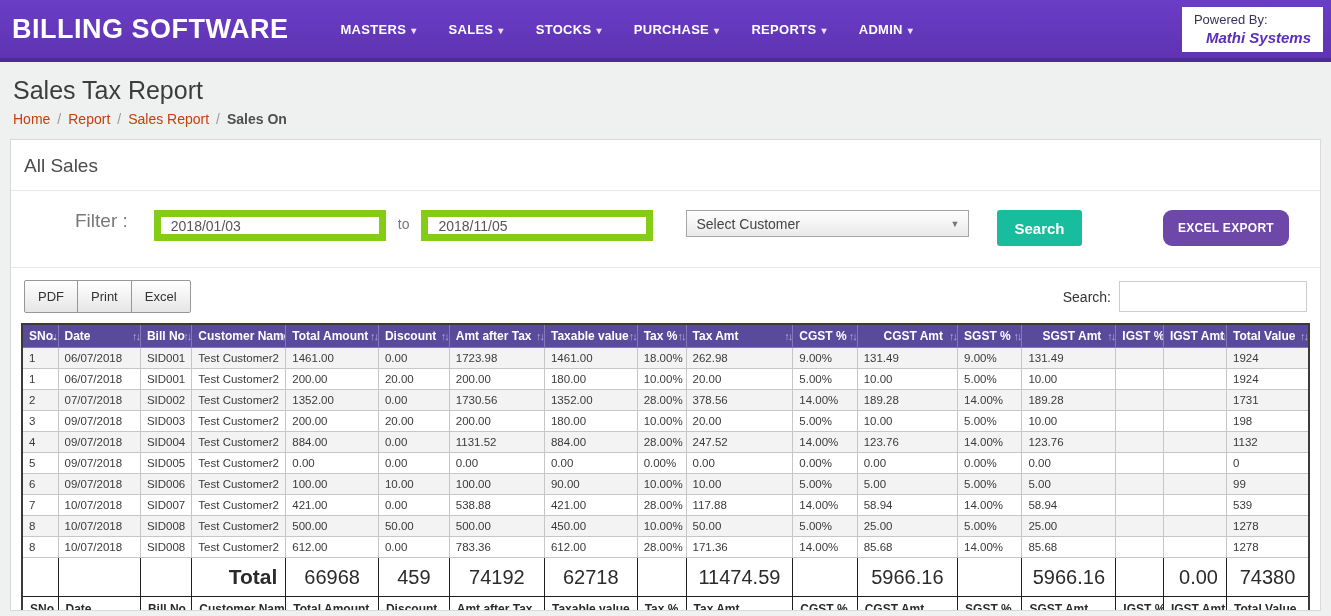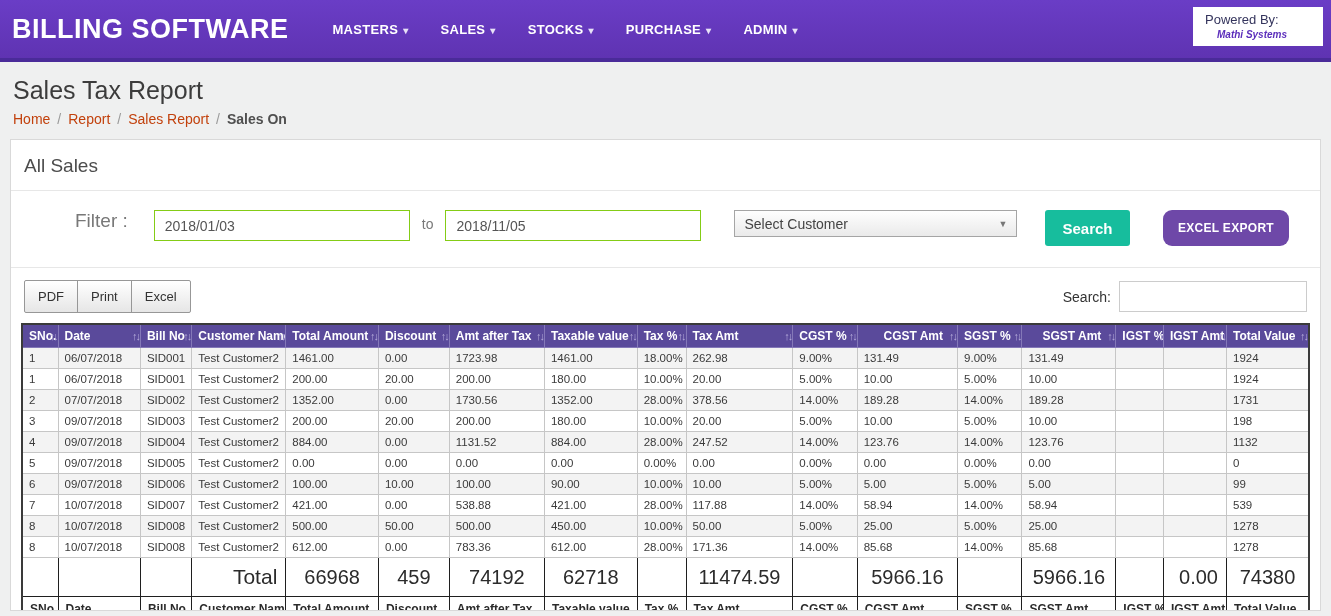--- a/index.html
+++ b/index.html
@@ -5,48 +5,48 @@
   * { box-sizing: border-box; margin: 0; padding: 0; }
   html,body { width: 1331px; height: 616px; overflow: hidden; }
   body { font-family: "Liberation Sans", sans-serif; background: #eff0f0; }
   .page { width: 1331px; height: 616px; overflow: hidden; }
 
   
   .navbar { height: 62px; background: linear-gradient(180deg,#6a3dc6,#5f33b2);
             border-bottom: 4px solid #4a2b99; display: flex; align-items: center;
             position: relative; }
   .brand { color: #fff; font-size: 27px; font-weight: bold; letter-spacing: .5px;
-           margin: 0 14px 0 12px; white-space: nowrap; }
+           margin: 0 22px 0 12px; white-space: nowrap; }
   .nav-menus { display: flex; align-items: center; margin-left: 14px; justify-content: space-between; }
   .nav-item { color: #fff; font-size: 13px; font-weight: bold; letter-spacing: .3px;
               padding: 10px 16px; cursor: pointer; white-space: nowrap; }
   .nav-item .caret { font-size: 10px; margin-left: 5px; color: #e8e2f7; }
   .powered { position: absolute; right: 8px; top: 7px; background: #fff;
              border-radius: 0; padding: 5px 12px 6px; min-width: 130px; }
   .powered .l1 { font-size: 13px; color: #34345c; }
-  .powered .l2 { font-size: 10px; color: #5b2dbb; font-style: italic; font-weight: bold;
+  .powered .l2 { font-size: 15px; color: #5b2dbb; font-style: italic; font-weight: bold;
                  margin-left: 12px; margin-top: 2px; }
 
   
   .page-title { font-size: 25px; color: #3c3c3c; margin: 14px 0 6px 13px; }
   .breadcrumb { margin: 0 0 12px 13px; font-size: 14px; color: #6f6f6f; }
   .breadcrumb .crumb { color: #c2410c; cursor: pointer; }
   .breadcrumb .crumb.last { color: #4f4f4f; font-weight: bold; cursor: default; }
   .breadcrumb .sep { color: #9a9a9a; margin: 0 7px; }
 
   
   .panel { margin: 0 10px; background: #fff; border: 1px solid #d9d9d9;
            height: 472px; overflow: hidden; }
   .panel-title { font-size: 19px; color: #4c4c4c; padding: 15px 13px 13px;
                  border-bottom: 1px solid #e7e7e7; }
 
   .filter-row { display: flex; padding: 19px 0 21px 64px;
                 border-bottom: 1px solid #e7e7e7; }
   .filter-label { font-size: 19px; color: #787878; margin-right: 26px; }
-  .date-input { width: 256px; height: 31px; border: 1px solid #84cc16; font-size: 14px;
+  .date-input { width: 232px; height: 31px; border: 7px solid #84cc16; font-size: 14px;
                 color: #555; padding: 0 10px; font-family: "Liberation Sans", sans-serif; }
   .to-label { font-size: 14px; color: #787878; margin: 6px 12px 0; }
   .select-box { width: 283px; height: 27px; margin-left: 33px; border: 1px solid #a5a5a5;
                 background: linear-gradient(180deg,#fefefe,#eaeaea); display: flex;
                 align-items: center; padding-left: 9px; cursor: pointer; }
   .select-box .sel-text { font-size: 14px; color: #444; }
   .select-box .sel-arrow { margin-left: auto; margin-right: 9px; font-size: 9px; color: #777; }
   .btn-search { margin-left: 28px; background: #17bd9d; color: #fff; border: none;
                 font-size: 15px; font-weight: bold; padding: 9px 17px; border-radius: 3px;
                 cursor: pointer; font-family: "Liberation Sans", sans-serif; }
@@ -81,38 +81,39 @@
   .sort-icon { position: absolute; right: 1px; top: 5px; font-size: 11px;
                color: #b4aada; letter-spacing: -2px; }
 
   tbody td { font-size: 11.5px; color: #3a3a3a; padding: 3px 6px; height: 21px;
              border: 1px solid #c6c6c6; white-space: nowrap; overflow: hidden; }
   tbody tr:nth-child(odd) { background: #f3f3f3; }
 
   tr.total-row td { font-size: 20px; color: #2b2b2b; padding: 7px 8px; text-align: center;
                     border: 1px solid #1f1f1f; background: #fff; white-space: nowrap;
                     overflow: hidden; }
-  tr.total-row td:nth-child(4) { text-align: right; font-weight: normal; font-size: 21px; }
+  tr.total-row td:nth-child(4) { text-align: right; font-weight: bold; font-size: 21px; }
   tr.total-row td:nth-child(16) { text-align: right; }
   tr.footer-row th { font-size: 12px; font-weight: bold; color: #2b2b2b; text-align: left;
                      padding: 5px 7px; border: 1px solid #1f1f1f; background: #fff;
                      white-space: nowrap; overflow: hidden; }
 </style>
 </head>
 <body>
 
 <div class="page">
 
   <div class="navbar">
     <div class="brand">BILLING SOFTWARE</div>
     <div class="nav-menus" id="nav-menus">
         <div class="nav-item"><span class="nav-label">MASTERS</span><span class="caret">▾</span></div>
         <div class="nav-item"><span class="nav-label">SALES</span><span class="caret">▾</span></div>
         <div class="nav-item"><span class="nav-label">STOCKS</span><span class="caret">▾</span></div>
         <div class="nav-item"><span class="nav-label">PURCHASE</span><span class="caret">▾</span></div>
+        <div class="nav-item"><span class="nav-label">REPORTS</span><span class="caret">▾</span></div>
         <div class="nav-item"><span class="nav-label">ADMIN</span><span class="caret">▾</span></div>
       </div>
     <div class="powered">
       <div class="l1">Powered By:</div>
       <div class="l2">Mathi Systems</div>
     </div>
   </div>
 
   <div class="page-title">Sales Tax Report</div>
   <div class="breadcrumb" id="breadcrumb"><span class="crumb">Home</span><span class="sep">/</span><span class="crumb">Report</span><span class="sep">/</span><span class="crumb">Sales Report</span><span class="sep">/</span><span class="crumb last">Sales On</span></div>

